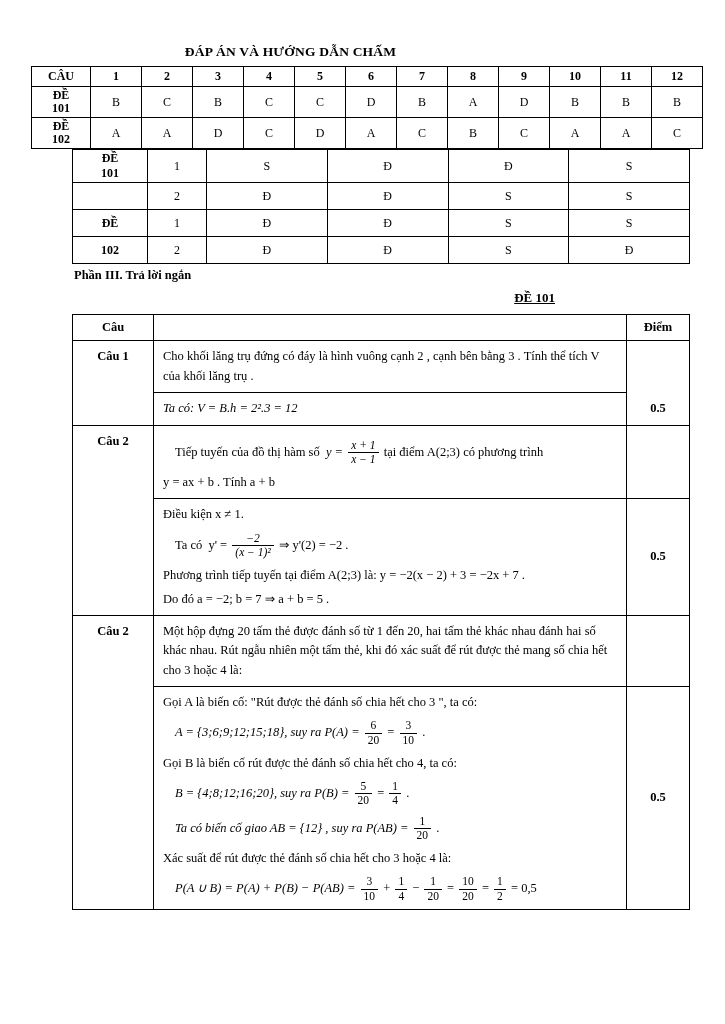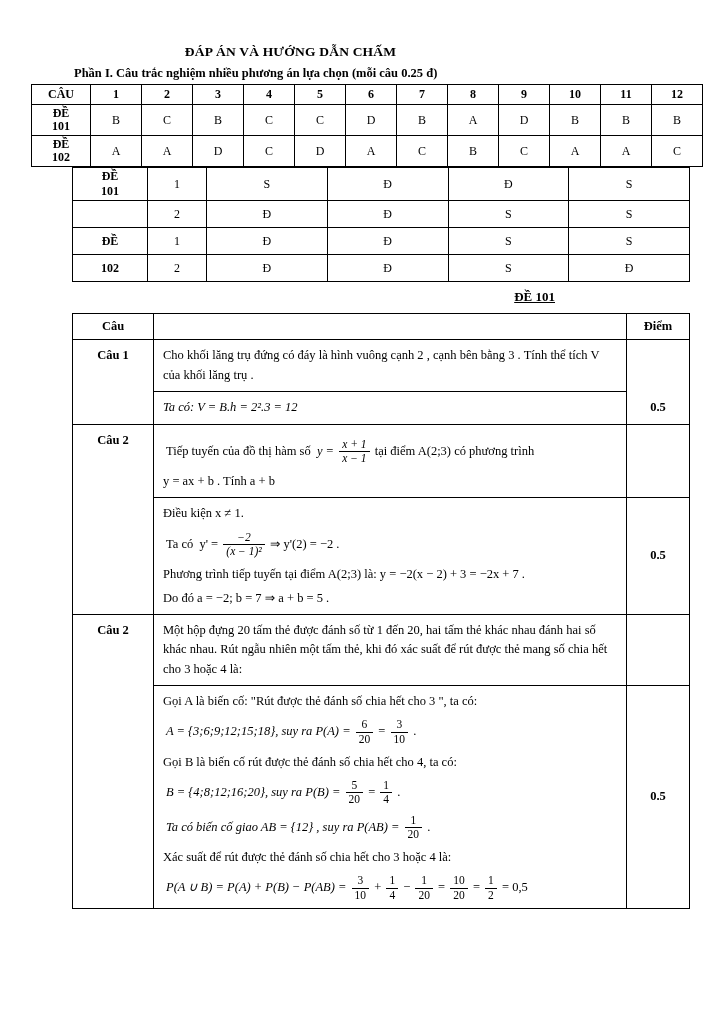--- a/index.html
+++ b/index.html
@@ -146,32 +146,31 @@
   }
   .frac .den {
     display: block;
     padding: 0 3px;
   }
   .para {
     margin: 0 0 4px 0;
   }
   .para:last-child { margin-bottom: 0; }
   .eq-line {
-    margin: 7px 0 7px 3px;
+    margin: 7px 0 7px 12px;
     line-height: 1.9;
   }
 </style>
 </head>
 <body>
 
 <div class="page">
 
   <div class="doc-title">ĐÁP ÁN VÀ HƯỚNG DẪN CHẤM</div>
 
-  <div class="section-head">Phần I. Câu trắc nghiệm nhiều phương án lựa chọn (mỗi câu 0.25 đ)</div>
 
   <table class="t1">
     <tbody>
       <tr>
         <td class="hdr" style="width:54px">CÂU</td>
         <td class="hdr">1</td>
         <td class="hdr">2</td>
         <td class="hdr">3</td>
         <td class="hdr">4</td>
         <td class="hdr">5</td>
@@ -256,20 +255,21 @@
         <td class="de nb-top">102</td>
         <td>2</td>
         <td>Đ</td>
         <td>Đ</td>
         <td>S</td>
         <td>Đ</td>
       </tr>
     </tbody>
   </table>
 
+  <div class="section-head indent2">Phần III. Trả lời ngắn</div>
   <div class="de101-title">ĐỀ 101</div>
 
   <table class="t3">
     <tbody>
 
       <tr>
         <td class="head" style="width:74px">Câu</td>
         <td class="head"></td>
         <td class="head" style="width:56px">Điểm</td>
       </tr>

